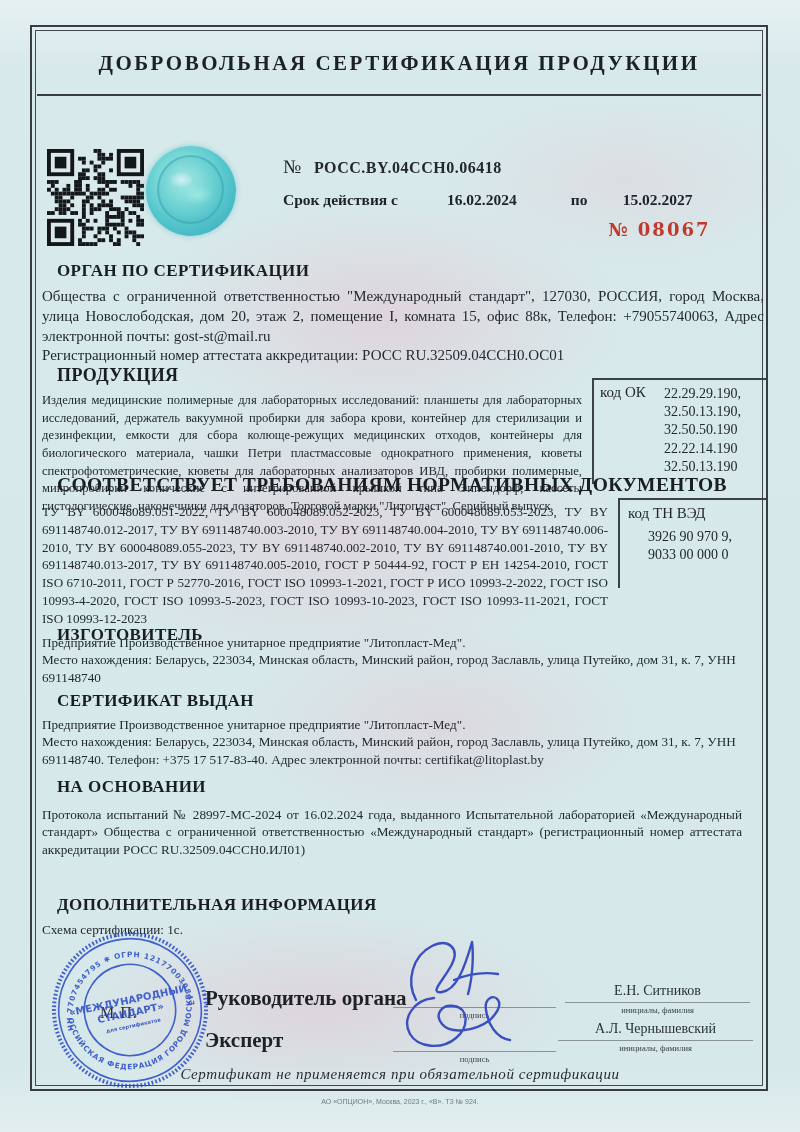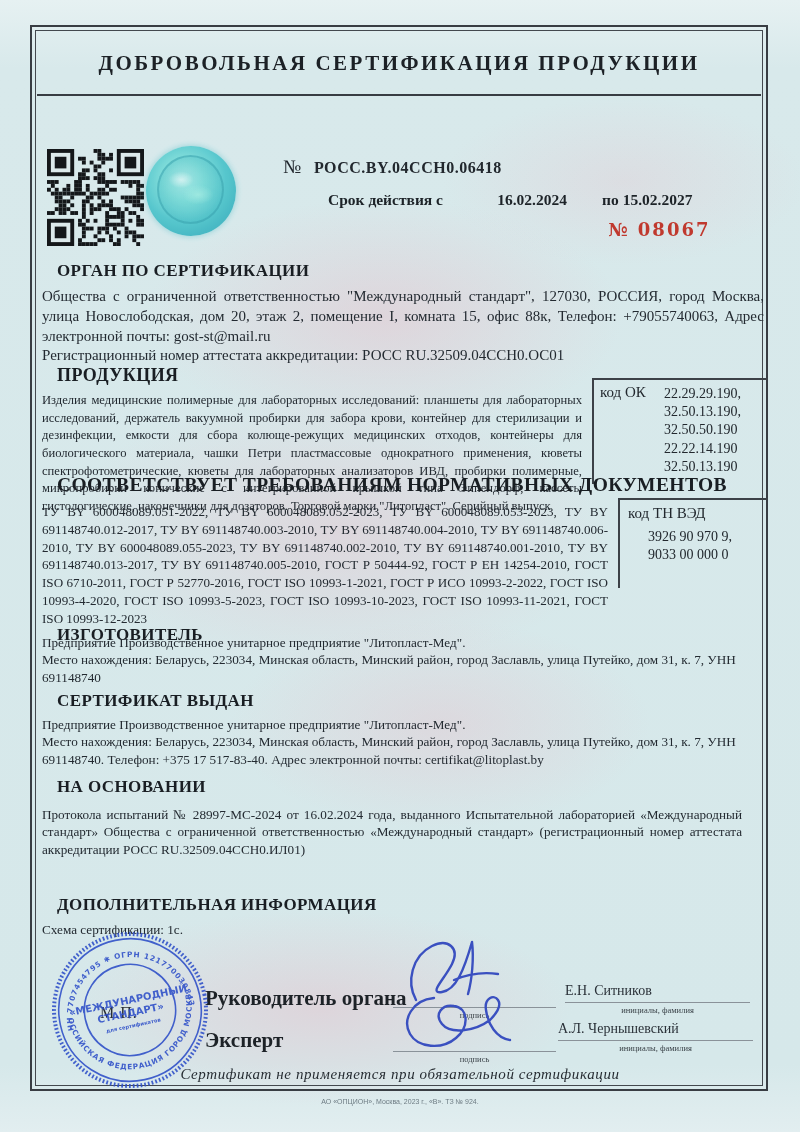--- a/index.html
+++ b/index.html
@@ -36,42 +36,42 @@
   .holo::after { content:""; position:absolute; left:12%; top:10%; width:70%; height:72%; border-radius:50%;
     background:radial-gradient(ellipse 18px 12px at 35% 35%, rgba(255,255,255,.55), transparent 70%),
                radial-gradient(ellipse 22px 14px at 62% 58%, rgba(160,235,225,.8), transparent 70%),
                radial-gradient(circle at 50% 50%, rgba(120,220,215,.5), rgba(60,180,190,.25) 75%);
     border:2px solid rgba(40,150,165,.45); }
 
   .cert-no-row { position:absolute; left:283px; top:156px; font-size:17px; }
   .cert-no-row .nosign { font-size:19px; }
   .cert-no-row b { font-size:16px; letter-spacing:.5px; }
   .validity { position:absolute; top:191px; left:283px; width:480px; font-size:15.5px; font-weight:bold; color:#1d2328; }
-  .validity span { display:inline-block;text-align:right; }
+  .validity span { display:inline-block; }
   .v-label { width:160px; }
   .v-from { width:120px; }
   .v-po { width:48px; }
   .blank-no { position:absolute; left:608px; top:219px; width:160px; font-size:18px; font-weight:bold;
     letter-spacing:2px; color:#c0392e; font-family:"DejaVu Serif",serif; }
 
   .sec-title { position:absolute; left:57px; font-weight:bold; color:#191e23; letter-spacing:.4px; }
   .sec-body { position:absolute; left:42px; color:#232a31; white-space:pre-line; text-align:justify; line-height:1.32; }
 
   .codebox-top { position:absolute; height:2px; background:#3c4147; }
   .codebox-left { position:absolute; width:2px; background:#3c4147; }
   .codebox-label { position:absolute; font-size:15px; color:#22282e; }
   .codebox-codes { position:absolute; font-size:14px; line-height:1.3; color:#22282e; }
 
   .stamp { position:absolute; left:50px; top:930px; width:160px; height:160px; transform:rotate(-12deg); opacity:.88; z-index:3; }
   .mp-note { position:absolute; left:100px; top:1004px; font-size:16px; letter-spacing:1px; color:#2a2f34; z-index:2; }
 
   .sig-role { position:absolute; left:205px; font-size:21px; font-weight:bold; color:#1d2227; }
   .sig-line { position:absolute; border-bottom:1px solid #8a9299; height:1px; }
   .sig-caption { position:absolute; font-size:8.5px; color:#3a4248; text-align:center; }
-  .sig-name { position:absolute; font-size:14px; color:#2a3138; text-align:left; }
+  .sig-name { position:absolute; font-size:14px; color:#2a3138; text-align:center; }
   .sig-scribble { position:absolute; z-index:4; }
 
   .footer-note { position:absolute; left:60px; top:1066px; width:680px; text-align:center;
     font-style:italic; font-size:15px; color:#272d33; letter-spacing:.6px; }
   .print-info { position:absolute; left:100px; top:1098px; width:600px; text-align:center;
     font-size:7px; color:#6d7b83; font-family:"Liberation Sans","DejaVu Sans",sans-serif; }
 
   .stamp text { fill:#2d4ec8; }
   .stamp .ring-txt { font-family:"DejaVu Sans",sans-serif; font-size:9.2px; font-weight:bold; letter-spacing:1px; }
   .stamp .ctr1 { font-family:"DejaVu Sans",sans-serif; font-size:12.5px; font-weight:bold; }

